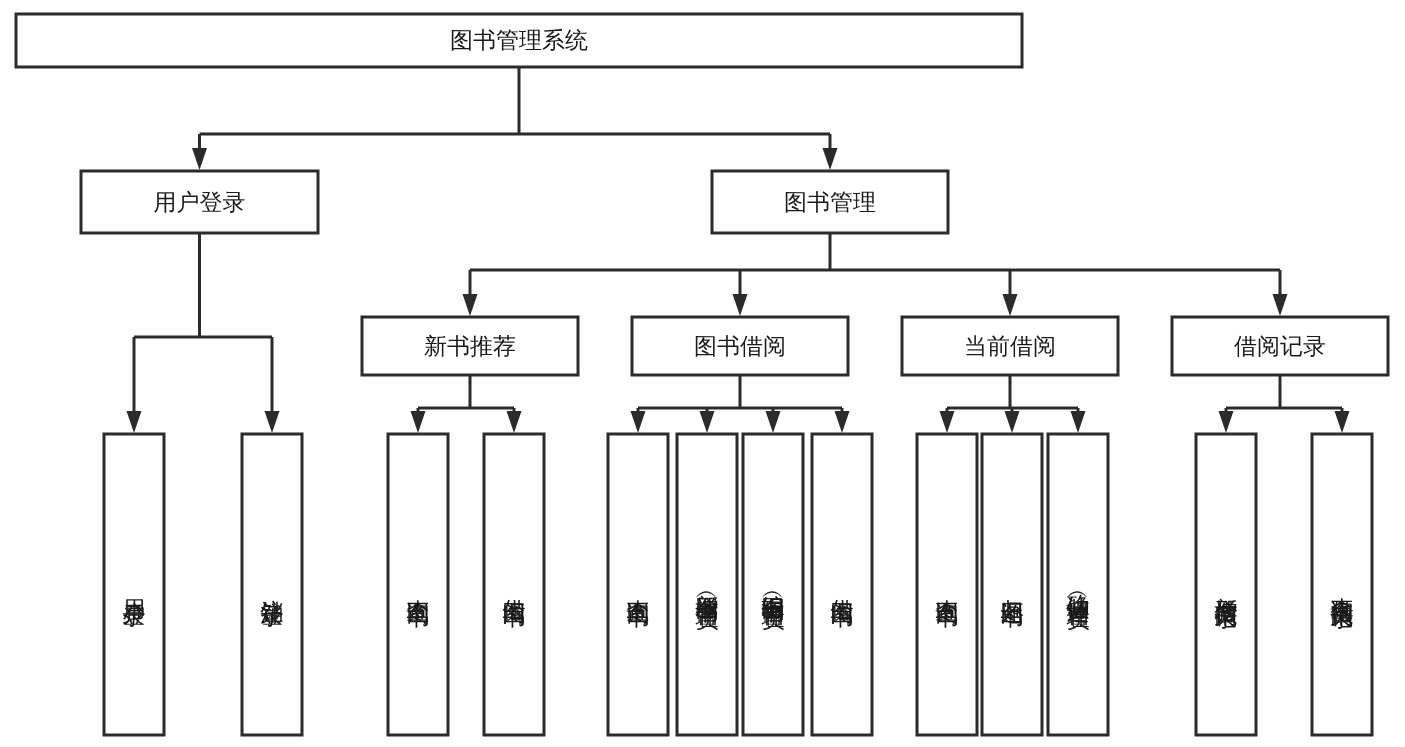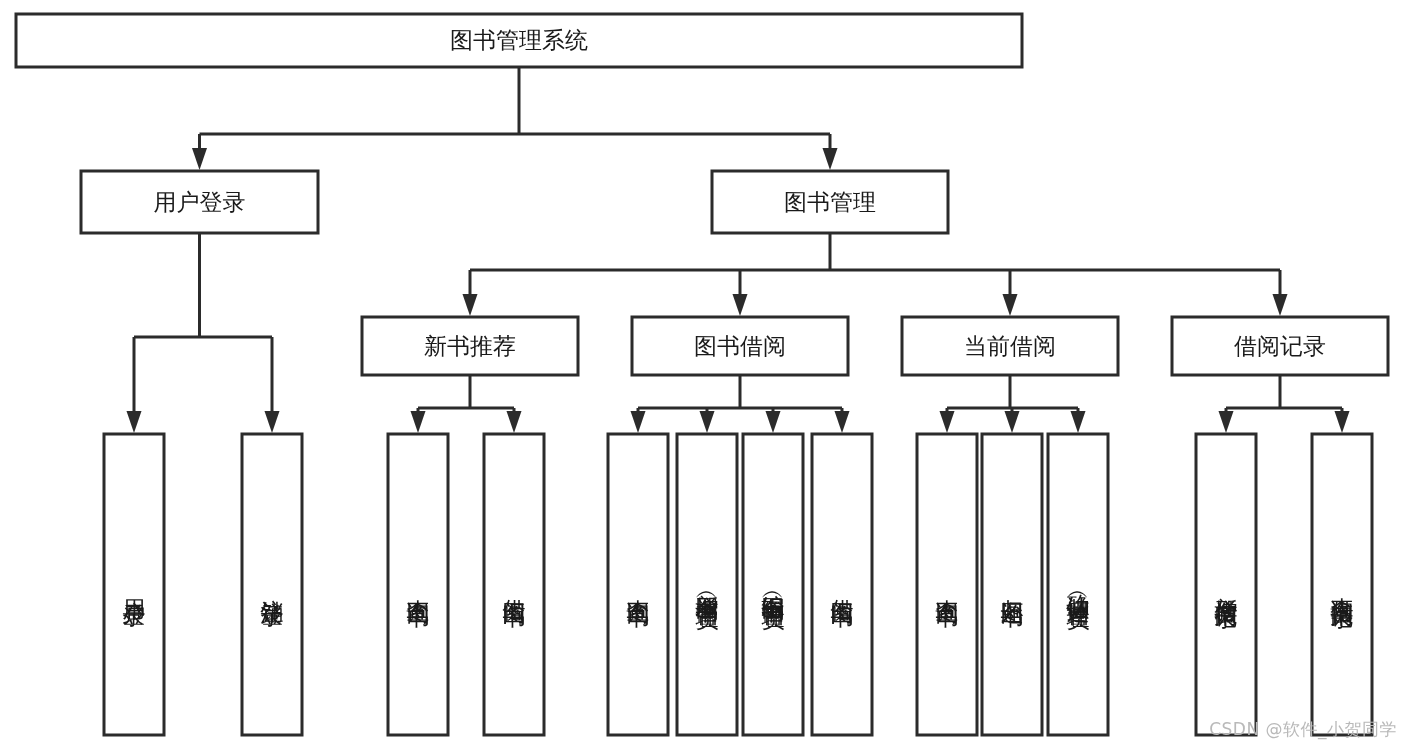--- a/index.html
+++ b/index.html
@@ -215,14 +215,13 @@
       <div class="vnode-label" style="left: 608px; top: 434px; width: 60px; height: 301px;">查询图书</div>
       <div class="vnode-label" style="left: 677px; top: 434px; width: 60px; height: 301px;">新增图书（管理员）</div>
       <div class="vnode-label" style="left: 743px; top: 434px; width: 60px; height: 301px;">编辑图书（管理员）</div>
       <div class="vnode-label" style="left: 812px; top: 434px; width: 60px; height: 301px;">借阅图书</div>
       <div class="vnode-label" style="left: 917px; top: 434px; width: 60px; height: 301px;">查询图书</div>
       <div class="vnode-label" style="left: 982px; top: 434px; width: 60px; height: 301px;">归还图书</div>
       <div class="vnode-label" style="left: 1048px; top: 434px; width: 60px; height: 301px;">确认归还（管理员）</div>
       <div class="vnode-label" style="left: 1196px; top: 434px; width: 60px; height: 301px;">新增借阅记录</div>
       <div class="vnode-label" style="left: 1312px; top: 434px; width: 60px; height: 301px;">查询借阅记录</div>
     </div>
-  <div class="watermark">CSDN @软件_小贺同学</div>
 </div>
 
 </body></html>

